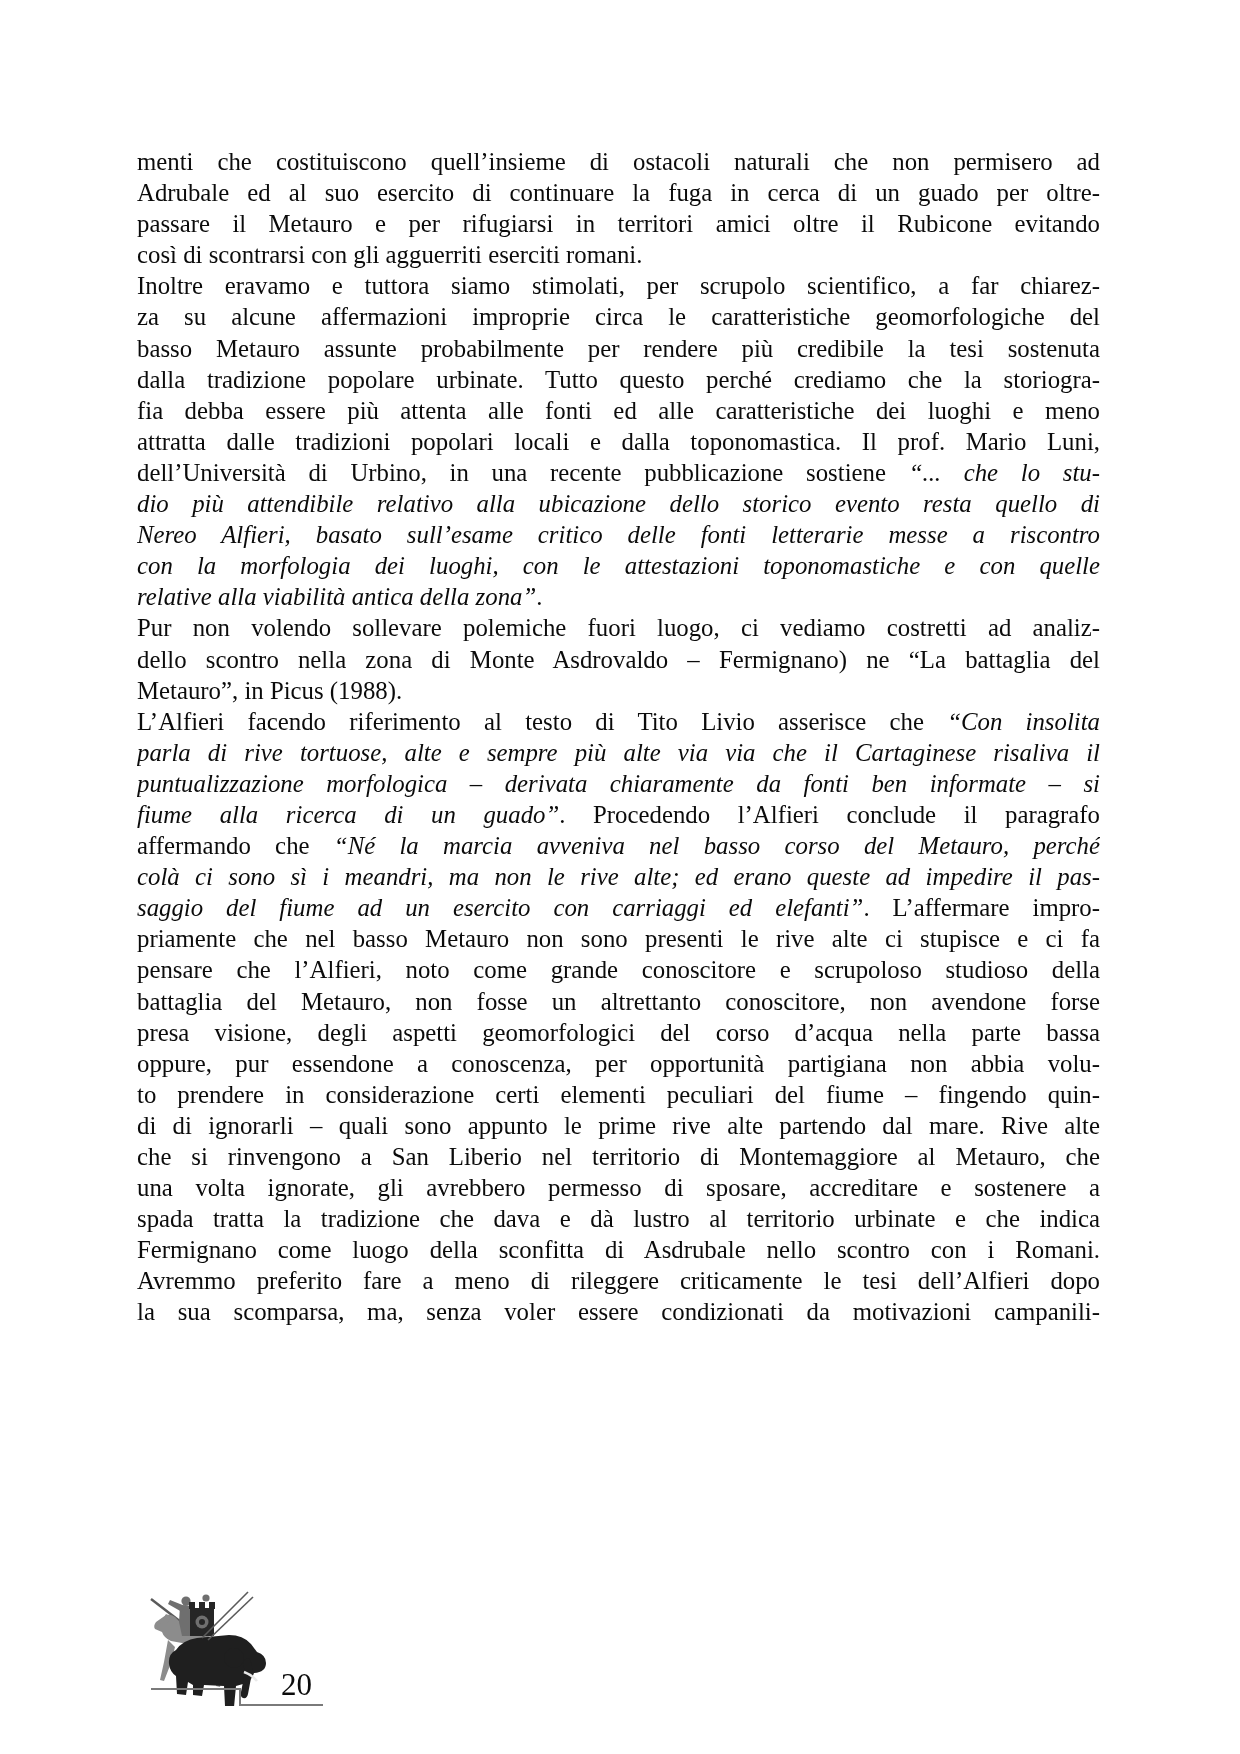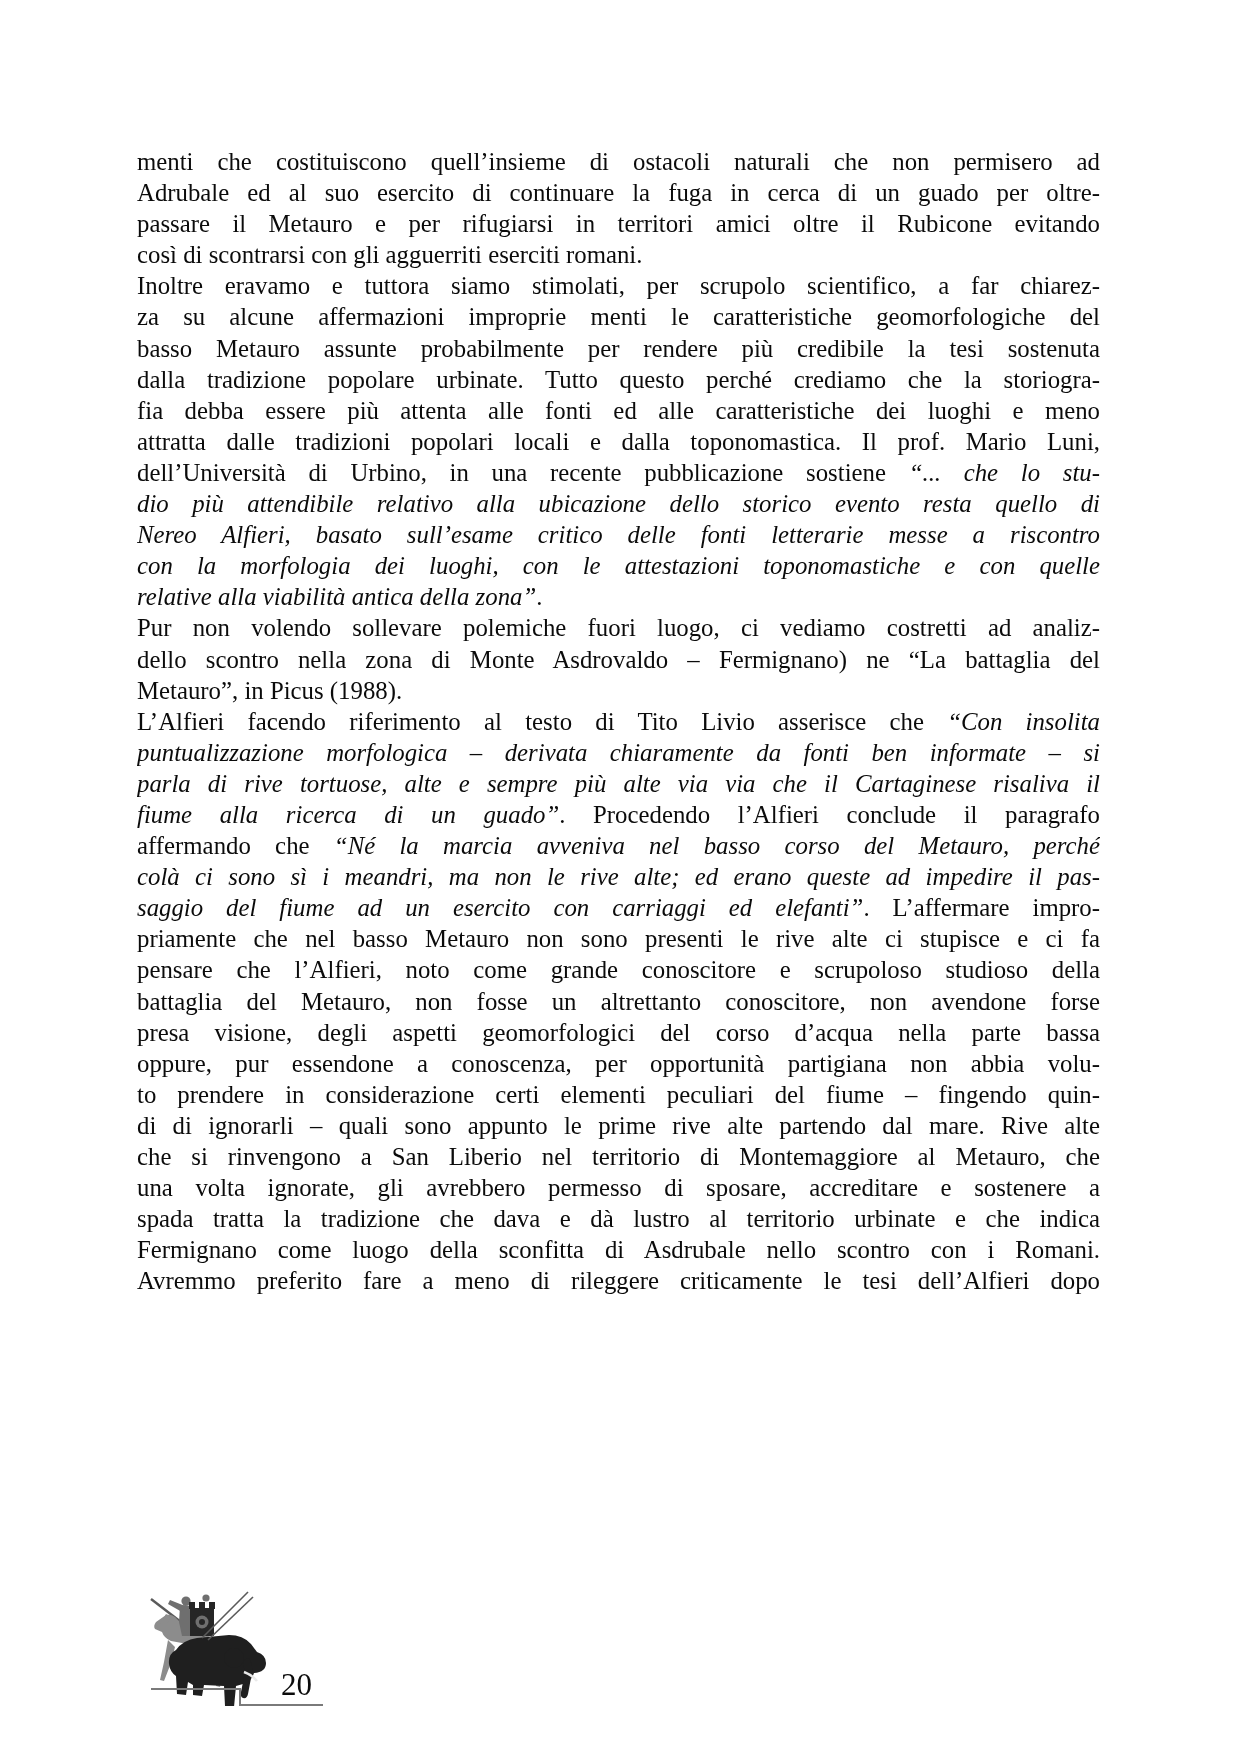--- a/index.html
+++ b/index.html
@@ -31,52 +31,53 @@
 <body>
 
 <div class="page">
 
   <div id="text-block">
       <div class="line just"><span class="seg">menti che costituiscono quell’insieme di ostacoli naturali che non permisero ad</span></div>
       <div class="line just"><span class="seg">Adrubale ed al suo esercito di continuare la fuga in cerca di un guado per oltre-</span></div>
       <div class="line just"><span class="seg">passare il Metauro e per rifugiarsi in territori amici oltre il Rubicone evitando</span></div>
       <div class="line"><span class="seg">così di scontrarsi con gli agguerriti eserciti romani.</span></div>
       <div class="line just"><span class="seg">Inoltre eravamo e tuttora siamo stimolati, per scrupolo scientifico, a far chiarez-</span></div>
-      <div class="line just"><span class="seg">za su alcune affermazioni improprie menti le caratteristiche geomorfologiche del</span></div>
+      <div class="line just"><span class="seg">za su alcune affermazioni improprie circa le caratteristiche geomorfologiche del</span></div>
       <div class="line just"><span class="seg">basso Metauro assunte probabilmente per rendere più credibile la tesi sostenuta</span></div>
       <div class="line just"><span class="seg">dalla tradizione popolare urbinate. Tutto questo perché crediamo che la storiogra-</span></div>
       <div class="line just"><span class="seg">fia debba essere più attenta alle fonti ed alle caratteristiche dei luoghi e meno</span></div>
       <div class="line just"><span class="seg">attratta dalle tradizioni popolari locali e dalla toponomastica. Il prof. Mario Luni,</span></div>
       <div class="line just"><span class="seg">dell’Università di Urbino, in una recente pubblicazione sostiene </span><span class="seg it">“... che lo stu-</span></div>
       <div class="line just"><span class="seg it">dio più attendibile relativo alla ubicazione dello storico evento resta quello di</span></div>
       <div class="line just"><span class="seg it">Nereo Alfieri, basato sull’esame critico delle fonti letterarie messe a riscontro</span></div>
       <div class="line just"><span class="seg it">con la morfologia dei luoghi, con le attestazioni toponomastiche e con quelle</span></div>
       <div class="line"><span class="seg it">relative alla viabilità antica della zona”</span><span class="seg">.</span></div>
       <div class="line just"><span class="seg">Pur non volendo sollevare polemiche fuori luogo, ci vediamo costretti ad analiz-</span></div>
       <div class="line just"><span class="seg">dello scontro nella zona di Monte Asdrovaldo – Fermignano) ne “La battaglia del</span></div>
       <div class="line"><span class="seg">Metauro”, in Picus (1988).</span></div>
       <div class="line just"><span class="seg">L’Alfieri facendo riferimento al testo di Tito Livio asserisce che </span><span class="seg it">“Con insolita</span></div>
+      <div class="line just"><span class="seg it">parla di rive tortuose, alte e sempre più alte via via che il Cartaginese risaliva il</span></div>
       <div class="line just"><span class="seg it">puntualizzazione morfologica – derivata chiaramente da fonti ben informate – si</span></div>
-      <div class="line just"><span class="seg it">parla di rive tortuose, alte e sempre più alte via via che il Cartaginese risaliva il</span></div>
       <div class="line just"><span class="seg it">fiume alla ricerca di un guado”</span><span class="seg">. Procedendo l’Alfieri conclude il paragrafo</span></div>
       <div class="line just"><span class="seg">affermando che </span><span class="seg it">“Né la marcia avveniva nel basso corso del Metauro, perché</span></div>
       <div class="line just"><span class="seg it">colà ci sono sì i meandri, ma non le rive alte; ed erano queste ad impedire il pas-</span></div>
       <div class="line just"><span class="seg it">saggio del fiume ad un esercito con carriaggi ed elefanti”</span><span class="seg">. L’affermare impro-</span></div>
       <div class="line just"><span class="seg">priamente che nel basso Metauro non sono presenti le rive alte ci stupisce e ci fa</span></div>
       <div class="line just"><span class="seg">pensare che l’Alfieri, noto come grande conoscitore e scrupoloso studioso della</span></div>
       <div class="line just"><span class="seg">battaglia del Metauro, non fosse un altrettanto conoscitore, non avendone forse</span></div>
       <div class="line just"><span class="seg">presa visione, degli aspetti geomorfologici del corso d’acqua nella parte bassa</span></div>
       <div class="line just"><span class="seg">oppure, pur essendone a conoscenza, per opportunità partigiana non abbia volu-</span></div>
       <div class="line just"><span class="seg">to prendere in considerazione certi elementi peculiari del fiume – fingendo quin-</span></div>
       <div class="line just"><span class="seg">di di ignorarli – quali sono appunto le prime rive alte partendo dal mare. Rive alte</span></div>
       <div class="line just"><span class="seg">che si rinvengono a San Liberio nel territorio di Montemaggiore al Metauro, che</span></div>
       <div class="line just"><span class="seg">una volta ignorate, gli avrebbero permesso di sposare, accreditare e sostenere a</span></div>
       <div class="line just"><span class="seg">spada tratta la tradizione che dava e dà lustro al territorio urbinate e che indica</span></div>
       <div class="line just"><span class="seg">Fermignano come luogo della sconfitta di Asdrubale nello scontro con i Romani.</span></div>
       <div class="line just"><span class="seg">Avremmo preferito fare a meno di rileggere criticamente le tesi dell’Alfieri dopo</span></div>
+      <div class="line just"><span class="seg">la sua scomparsa, ma, senza voler essere condizionati da motivazioni campanili-</span></div>
     </div>
 
   <svg id="illustration" viewBox="0 0 122 118" xmlns="http://www.w3.org/2000/svg">
 
     <line x1="5" y1="11" x2="74" y2="64" stroke="#5a5a5a" stroke-width="2.4"></line>
 
     <g fill="#8c8c8c">
       <path d="M10 34 q-3 4 -1 7 l7 3 q2 6 9 9 l22 4 q14 2 16 14 l-3 24 4 1 5 -22 3 0 -2 24 4 1 6 -26 -2 -12 q-3 -10 -16 -13 l-18 -4 q-7 -3 -9 -9 l-6 -6 q-4 -3 -9 -2 z"></path>
       <path d="M22 52 l-4 22 -4 18 4 1 7 -18 4 -16 z"></path>
       <path d="M14 36 l6 -10 4 2 -3 10 z"></path>

